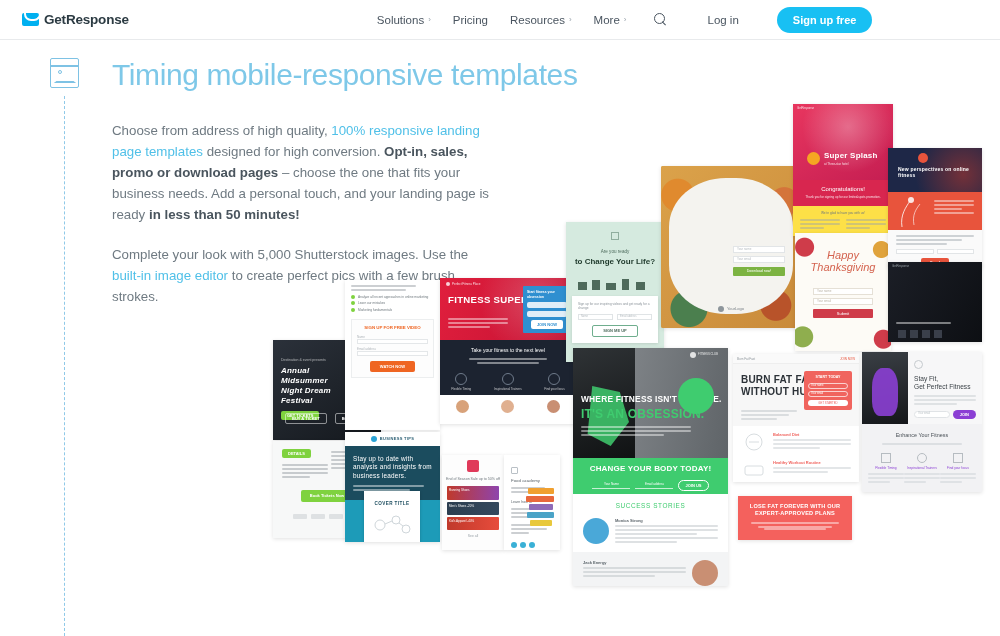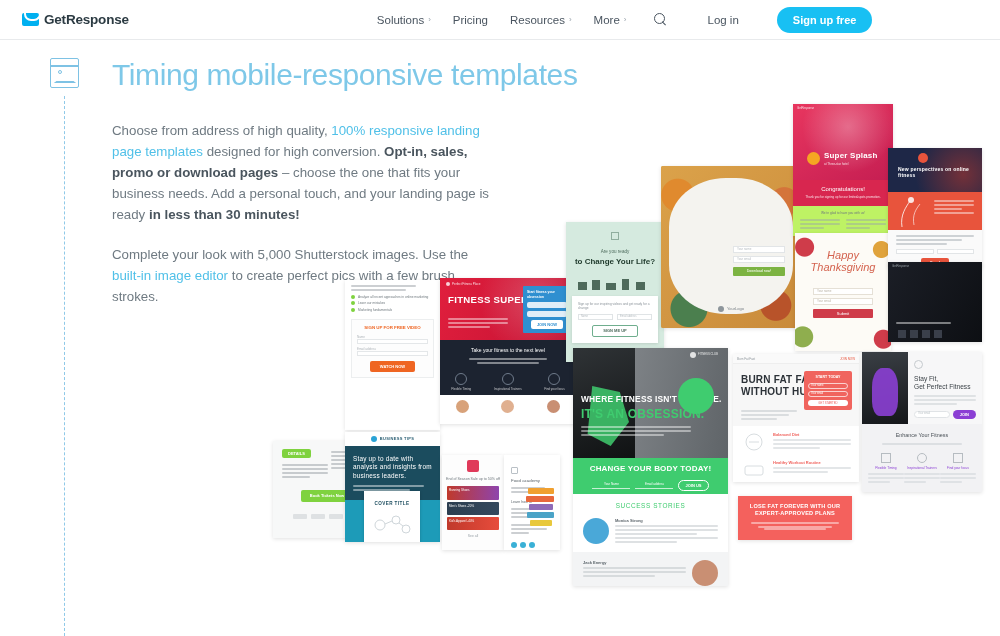--- a/index.html
+++ b/index.html
@@ -144,26 +144,39 @@
 
 <div class="hero-icon">
   <span class="bar"></span>
   <span class="dot"></span>
   <span class="mount"></span>
 </div>
 
 <div class="page-title">Timing mobile-responsive templates</div>
 
 <div class="body-copy">
-  <p><span>Choose from address of high quality, </span><a>100% responsive landing page templates</a><span> designed for high conversion. </span><b>Opt-in, sales, promo or download pages</b><span> – choose the one that fits your business needs. Add a personal touch, and your landing page is ready </span><b>in less than 30 minutes!</b></p>
+  <p><span>Choose from address of high quality, </span><a>100% responsive landing page templates</a><span> designed for high conversion. </span><b>Opt-in, sales, promo or download pages</b><span> – choose the one that fits your business needs. Add a personal touch, and your landing page is ready </span><b>in less than 50 minutes!</b></p>
   <p><span>Complete your look with 5,000 Shutterstock images. Use the </span><a>built-in image editor</a><span> to create perfect pics with a few brush strokes.</span></p>
 </div>
 
 <div class="collage">
 
+  <div class="tpl" style="left:273px; top:340px; width:108px; height:100px; background:#20252c;">
+    <div style="position:absolute;inset:0;background:linear-gradient(145deg,#2b313a 0%,#14181d 100%);"></div>
+    <div style="position:absolute;left:8px;top:18px;right:30px;color:#fff;">
+      <div style="font-size:3.5px;opacity:.6;">Destination &amp; event presents</div>
+      <div class="ttl" style="font-size:8px;line-height:10px;margin-top:3px;font-style:italic;">Annual Midsummer Night Dream Festival</div>
+      <span class="btn-mini" style="background:#7fd23f;color:#fff;margin-top:5px;">GET TICKETS</span>
+    </div>
+    <div style="position:absolute;left:12px;bottom:16px;display:flex;gap:8px;">
+      <span class="btn-mini" style="border:1px solid rgba(255,255,255,.5);color:#fff;">BUY A TICKET</span>
+      <span class="btn-mini" style="border:1px solid rgba(255,255,255,.5);color:#fff;">BOOK A HOTEL</span>
+    </div>
+    <div style="position:absolute;right:-4px;top:30px;width:26px;height:34px;background:#7fd23f;transform:skewX(-12deg);opacity:.9;"></div>
+  </div>
 
   <div class="tpl" style="left:273px; top:441px; width:108px; height:97px; background:#f7f8f8; color:#8b949b;">
     <div style="padding:8px 9px;">
       <span class="btn-mini" style="background:#7fd23f;color:#fff;">DETAILS</span>
       <div class="lines" style="margin-top:6px;width:46px;">
           <i></i>
           <i></i>
           <i></i>
           <i style="width:60%"></i>
         </div>
@@ -389,21 +402,21 @@
       <span style="display:block;height:7px;background:#fff;border:1px solid #e2e5e7;font-size:3px;color:#b6bcc1;padding-left:3px;margin-bottom:3px;">Your name</span>
       <span style="display:block;height:7px;background:#fff;border:1px solid #e2e5e7;font-size:3px;color:#b6bcc1;padding-left:3px;margin-bottom:4px;">Your email</span>
       <span style="display:block;height:9px;background:#7cb342;border-radius:1px;color:#fff;font-size:3.6px;text-align:center;line-height:9px;">Download now!</span>
     </div>
     <div style="position:absolute;left:0;right:0;bottom:16px;text-align:center;display:flex;align-items:center;justify-content:center;gap:3px;">
       <span style="width:6px;height:6px;border-radius:50%;background:#8d959b;"></span>
       <span style="font-size:4px;color:#7b8288;">YourLogo</span>
     </div>
   </div>
 
-  <div class="tpl" style="left:793px; top:104px; width:100px; height:132px; background:#bef264;">
+  <div class="tpl" style="left:793px; top:104px; width:100px; height:132px; background:#fde047;">
     <div style="height:76px;background:linear-gradient(150deg,#e8365f 0%,#c51e52 100%);position:relative;">
       <div style="position:absolute;inset:0;background:radial-gradient(circle at 55% 30%, rgba(255,255,255,.3), transparent 60%);"></div>
       <div style="position:absolute;left:4px;top:3px;font-size:2.8px;opacity:.85;">GetResponse</div>
       <div style="position:absolute;left:14px;bottom:14px;display:flex;align-items:center;gap:4px;">
         <span style="width:13px;height:13px;border-radius:50%;background:#f5a623;"></span>
         <div>
           <div class="ttl" style="font-size:8px;">Super Splash</div>
           <div style="font-size:3px;opacity:.8;">at Three-star hotel</div>
         </div>
       </div>

